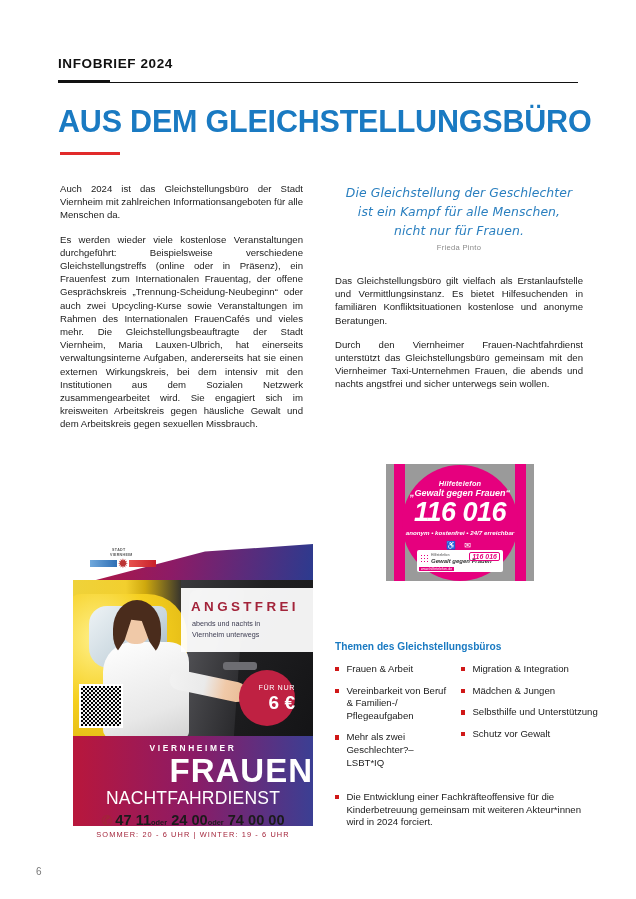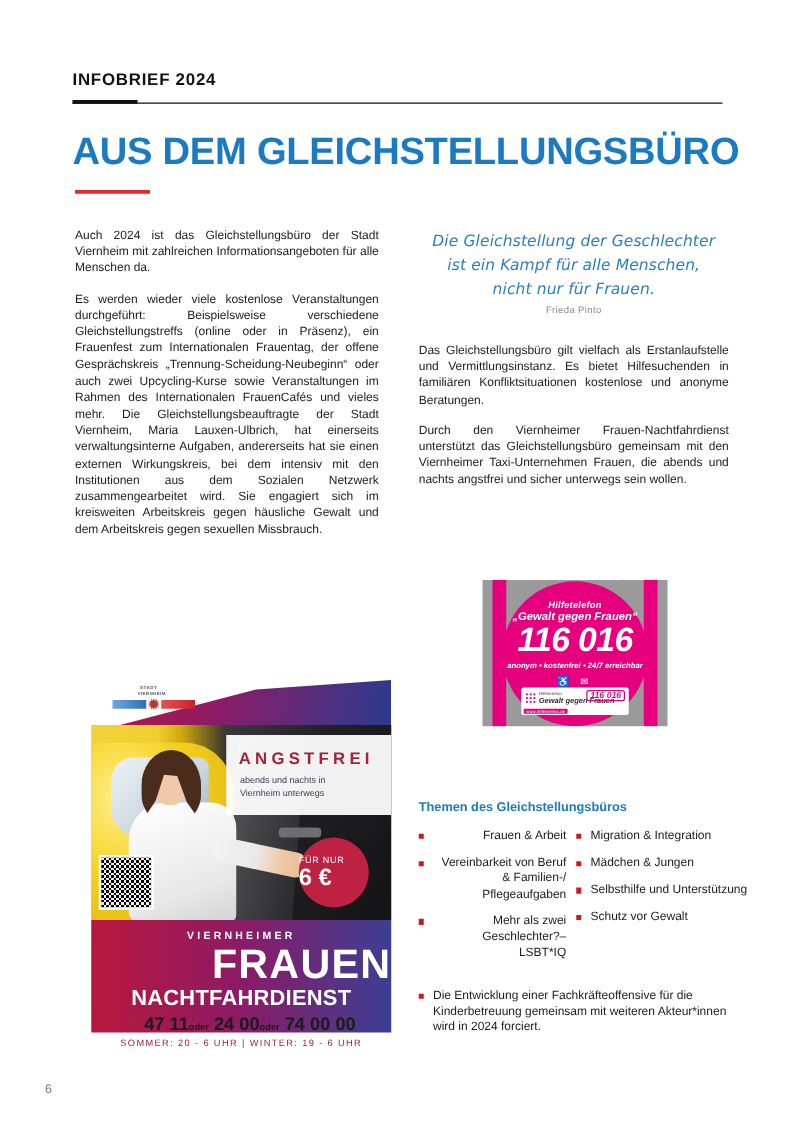--- a/index.html
+++ b/index.html
@@ -196,21 +196,21 @@
     font-size: 10.2px;
     font-weight: bold;
     color: #1a7ac2;
   }
   .themen-col {
     position: absolute;
     font-size: 9.6px;
     line-height: 12.6px;
     color: #1b1b1b;
   }
-  .themen-colA { left: 335px; top: 663px; width: 118px; text-align: right; }
+  .themen-colA { left: 335px; top: 663px; width: 118px; }
   .themen-colB { left: 461px; top: 663px; width: 140px; }
   .themen-wide { left: 335px; top: 791px; width: 266px; }
   .bullet-row {
     display: flex;
     align-items: flex-start;
     margin-bottom: 9px;
   }
   .bullet-row:last-child { margin-bottom: 0; }
   .sq {
     flex: 0 0 auto;
@@ -332,21 +332,21 @@
     font-size: 13.4px; letter-spacing: 3.4px;
     color: #a3243a; font-weight: bold;
   }
   .fl-sub {
     position: absolute; left: 11px; top: 31px;
     font-size: 7.2px; line-height: 10.6px; color: #3d3d52;
   }
   .fl-badge {
     position: absolute; right: 18px; top: 90px;
     width: 56px; height: 56px; border-radius: 50%;
-    background: #bf2142; color: #fff; text-align: left;
+    background: #bf2142; color: #fff; text-align: right;
   }
   .fl-badge .t1 {
     position: absolute; left: 0; right: 0; top: 13px;
     font-size: 7.2px; letter-spacing: .6px;
   }
   .fl-badge .t2 {
     position: absolute; left: 0; right: 0; top: 22px;
     font-size: 19px; font-weight: bold;
   }
 
@@ -360,21 +360,21 @@
     text-align: center; font-size: 8.4px; letter-spacing: 2.6px;
     font-weight: bold;
   }
   .fl-frauen {
     position: absolute; left: 0; right: 0; top: 17px;
     text-align: right; font-size: 33px; font-weight: bold;
     letter-spacing: 1px; line-height: 36px;
   }
   .fl-nacht {
     position: absolute; left: 0; right: 0; top: 52px;
-    text-align: center; font-size: 17.5px; font-weight: bold;
+    text-align: center; font-size: 17.5px; font-weight: normal;
     letter-spacing: .2px;
   }
   .fl-phone {
     position: absolute; left: 0; right: 0; top: 268px;
     text-align: center; font-size: 14.6px; font-weight: bold;
     color: #1b1b1b;
   }
   .fl-phone .icon { color: #a3243a; font-size: 13px; margin-right: 3px; }
   .fl-phone .oder { font-size: 7.4px; font-weight: bold; }
   .fl-hours {

